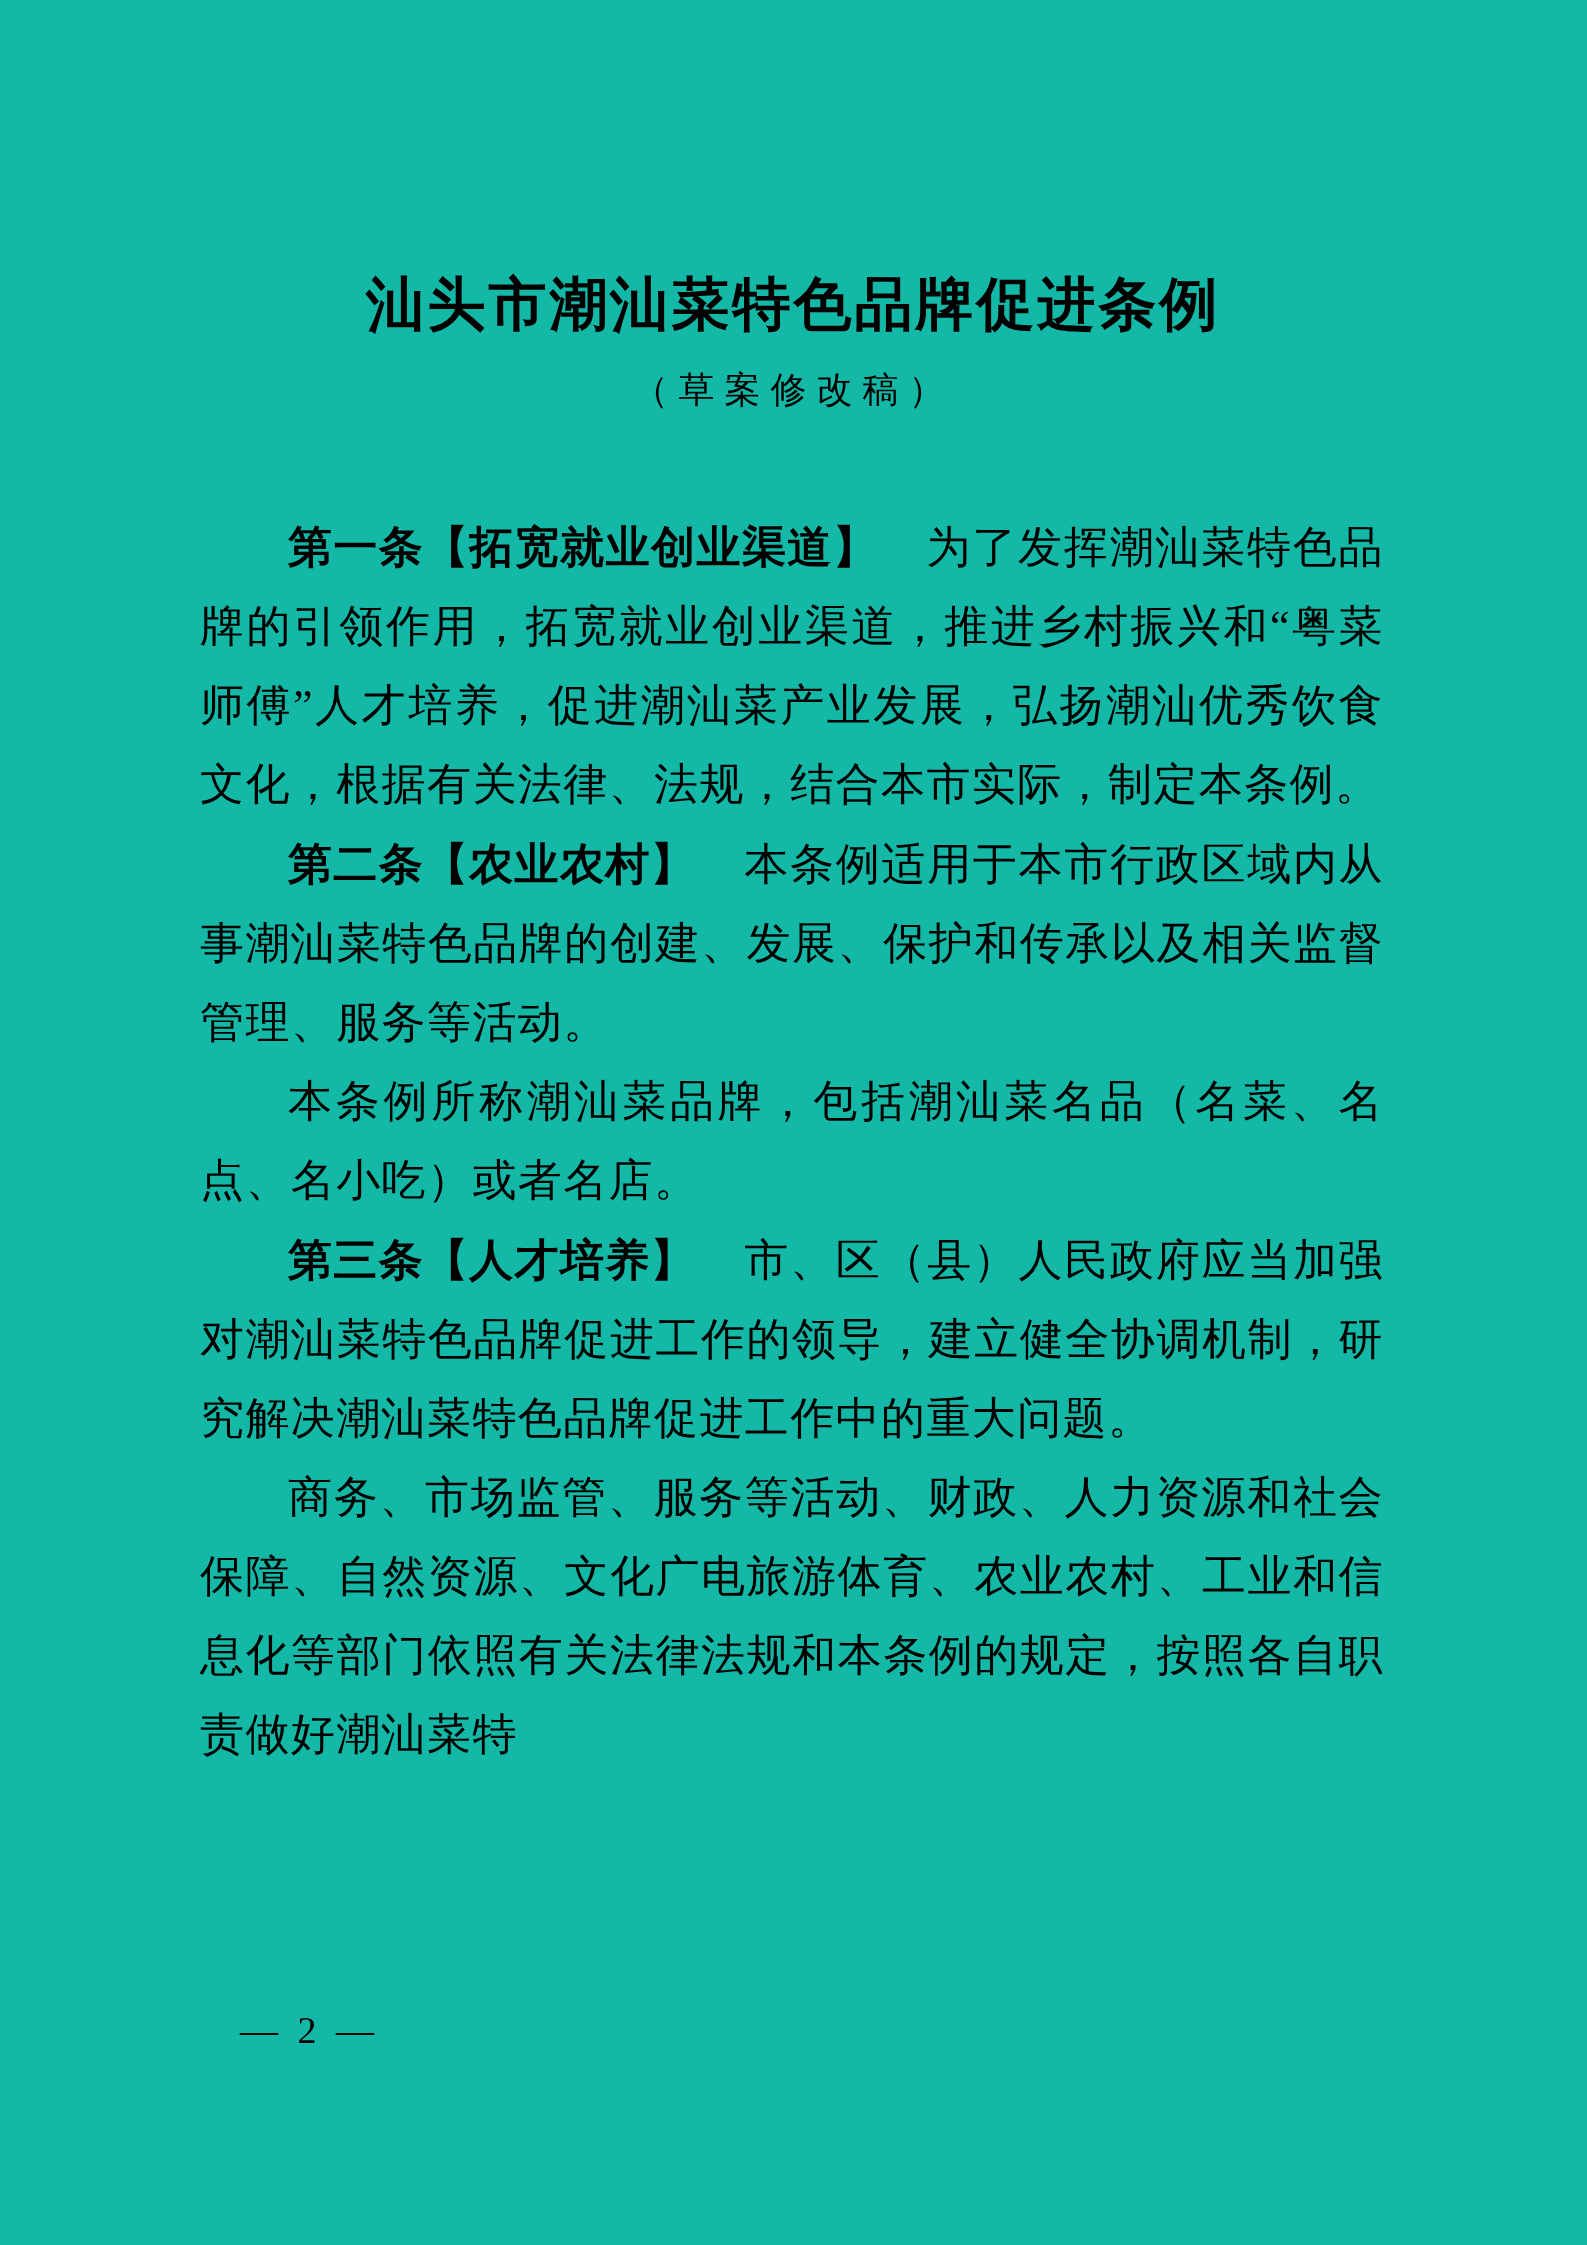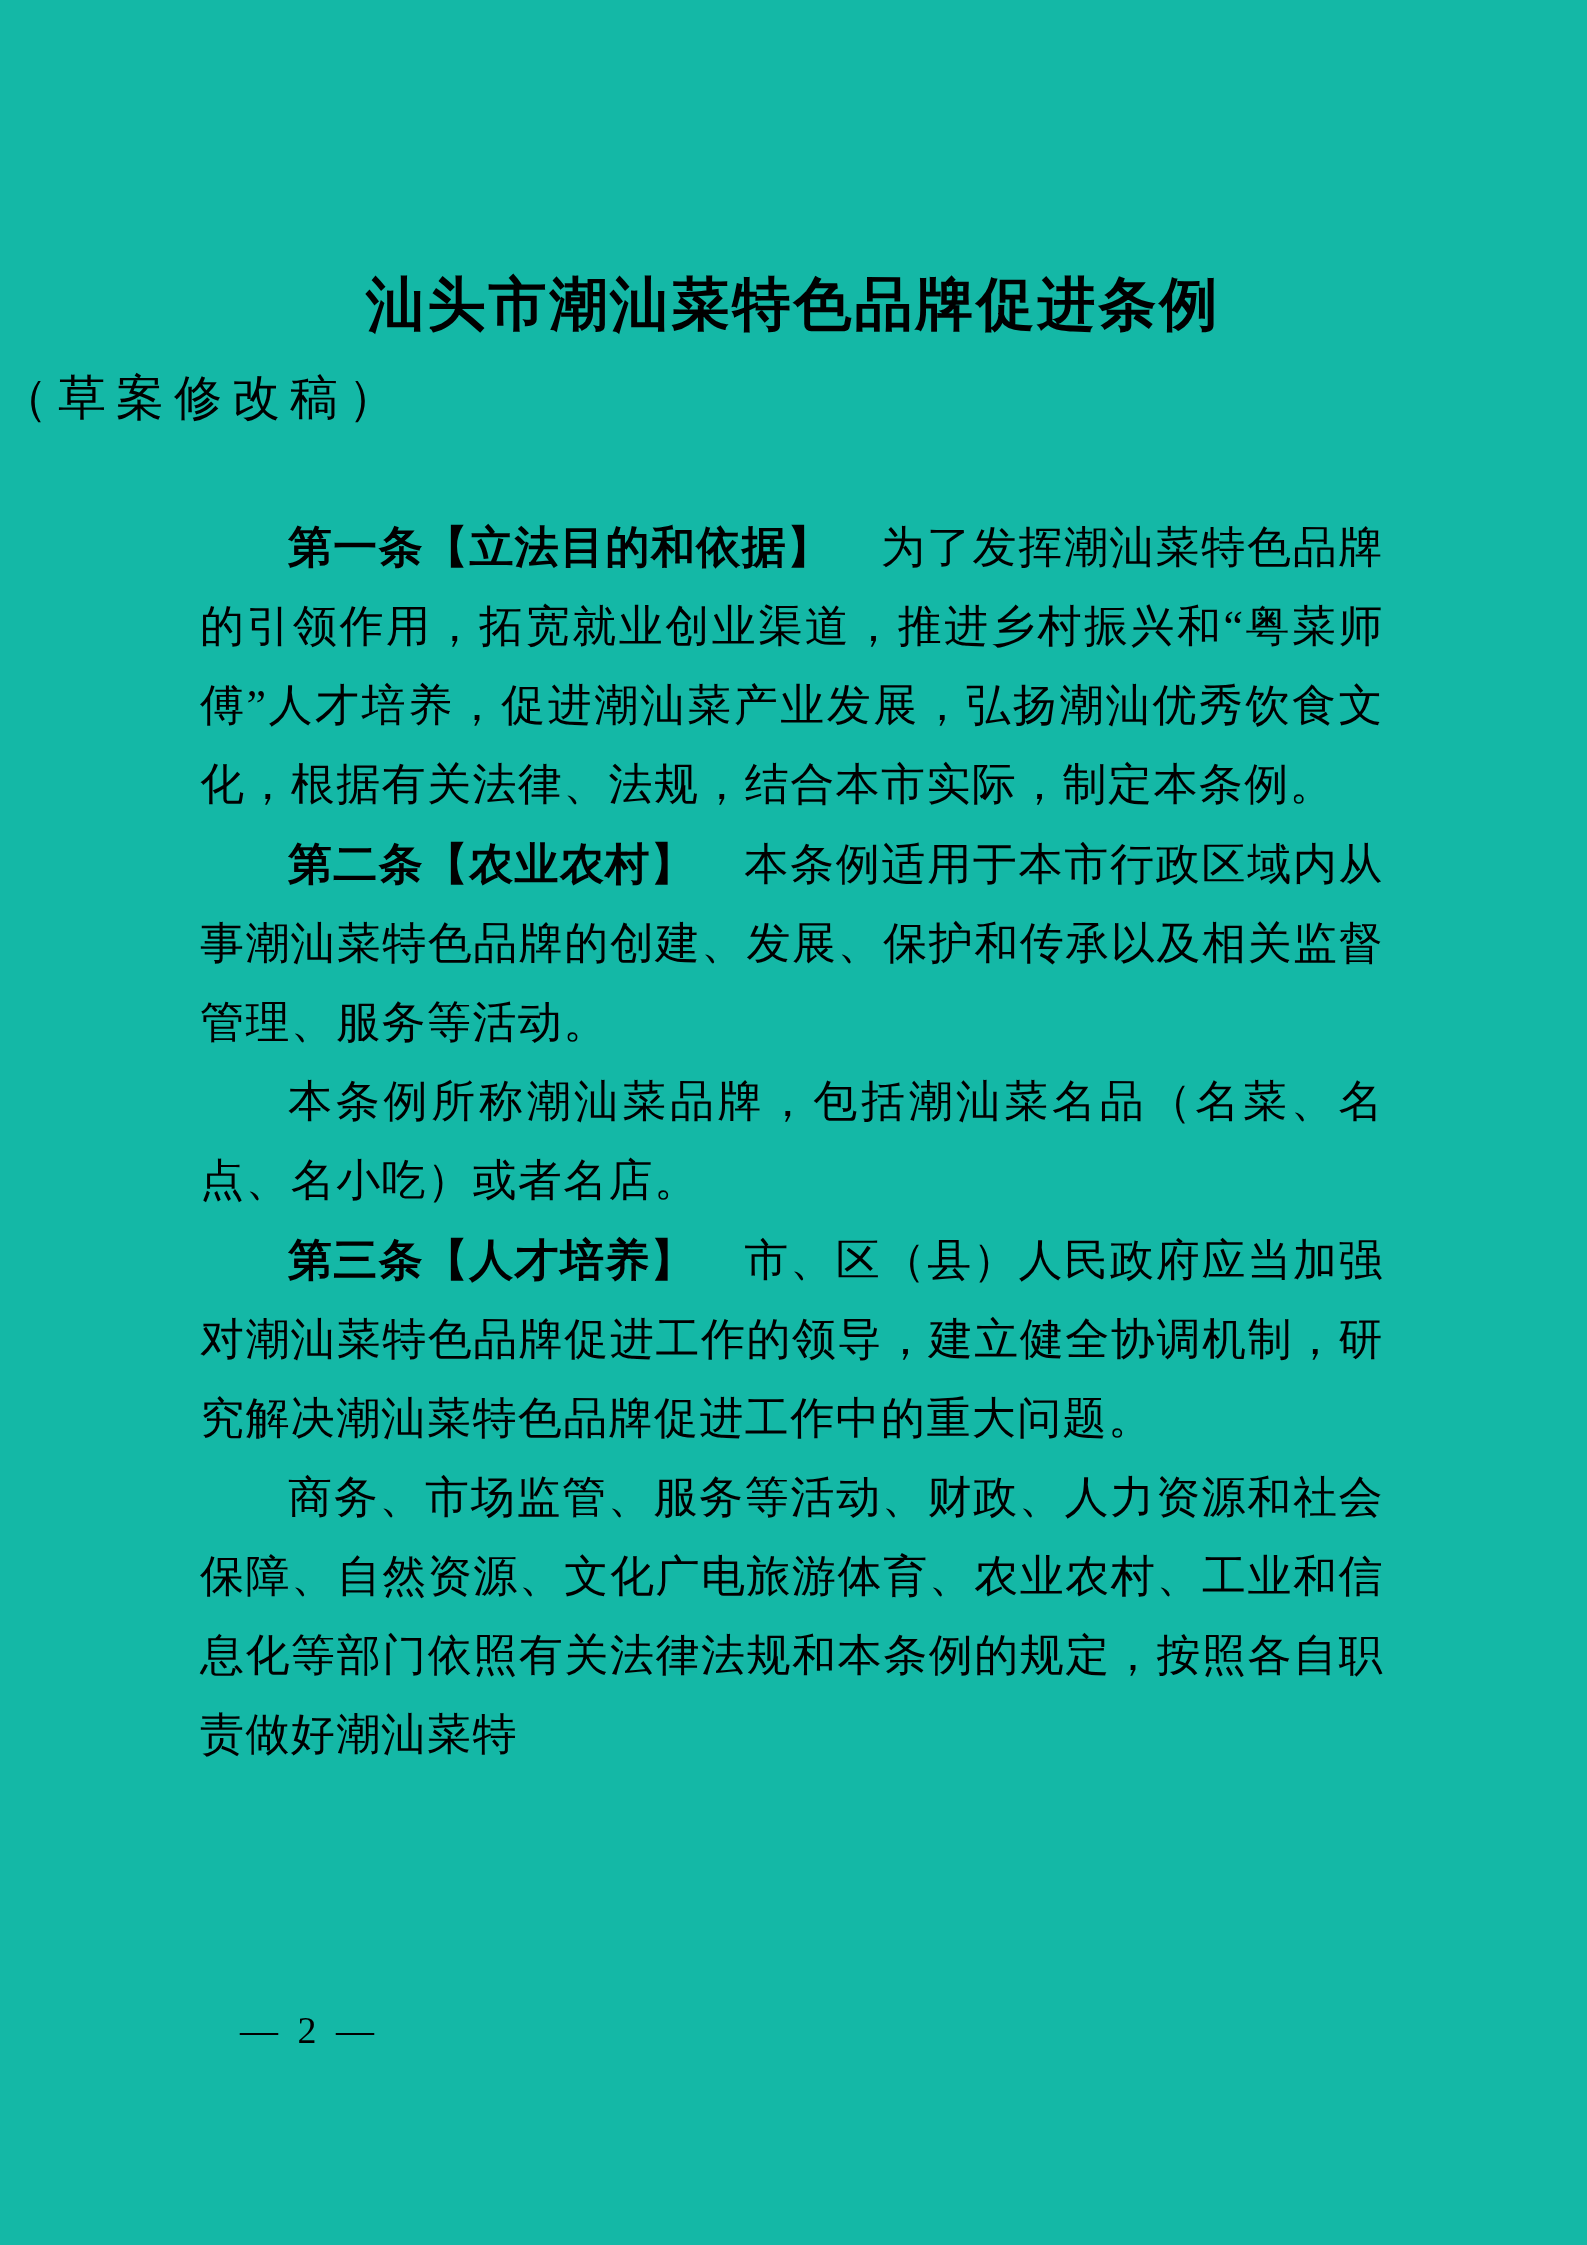--- a/index.html
+++ b/index.html
@@ -26,21 +26,22 @@
     font-weight: bold;
     letter-spacing: 3px;
     font-family: "Liberation Serif", serif;
     white-space: nowrap;
   }
   .doc-subtitle {
     position: absolute;
     top: 366px;
     left: 0;
     width: 100%;
-    font-size: 48px;
+    text-align: center;
+    font-size: 36px;
     letter-spacing: 10px;
     font-family: "Liberation Serif", serif;
     white-space: nowrap;
   }
   .doc-body {
     position: absolute;
     left: 200px;
     top: 507px;
     width: 1184px;
     font-size: 44px;
@@ -73,21 +74,21 @@
 </head>
 <body>
 
 <div class="page">
 
   <div class="doc-title">汕头市潮汕菜特色品牌促进条例</div>
 
   <div class="doc-subtitle">（草案修改稿）</div>
 
   <div class="doc-body">
-    <p><span class="article-heading">第一条【立法目的和依据】</span><span class="para-text">为了发挥潮汕菜特色品牌的引领作用，拓宽就业创业渠道，推进乡村振兴和“粤菜师傅”人才培养，促进潮汕菜产业发展，弘扬潮汕优秀饮食文化，根据有关法律、法规，结合本市实际，制定本条例。</span></p>
+    <p><span class="article-heading">第一条【拓宽就业创业渠道】</span><span class="para-text">为了发挥潮汕菜特色品牌的引领作用，拓宽就业创业渠道，推进乡村振兴和“粤菜师傅”人才培养，促进潮汕菜产业发展，弘扬潮汕优秀饮食文化，根据有关法律、法规，结合本市实际，制定本条例。</span></p>
 
     <p><span class="article-heading">第二条【农业农村】</span><span class="para-text">本条例适用于本市行政区域内从事潮汕菜特色品牌的创建、发展、保护和传承以及相关监督管理、服务等活动。</span></p>
 
 
     <p><span class="para-text">本条例所称潮汕菜品牌，包括潮汕菜名品（名菜、名点、名小吃）或者名店。</span></p>
 
 
     <p><span class="article-heading">第三条【人才培养】</span><span class="para-text">市、区（县）人民政府应当加强对潮汕菜特色品牌促进工作的领导，建立健全协调机制，研究解决潮汕菜特色品牌促进工作中的重大问题。</span></p>
 
     <p><span class="para-text">商务、市场监管、服务等活动、财政、人力资源和社会保障、自然资源、文化广电旅游体育、农业农村、工业和信息化等部门依照有关法律法规和本条例的规定，按照各自职责做好潮汕菜特</span></p>

